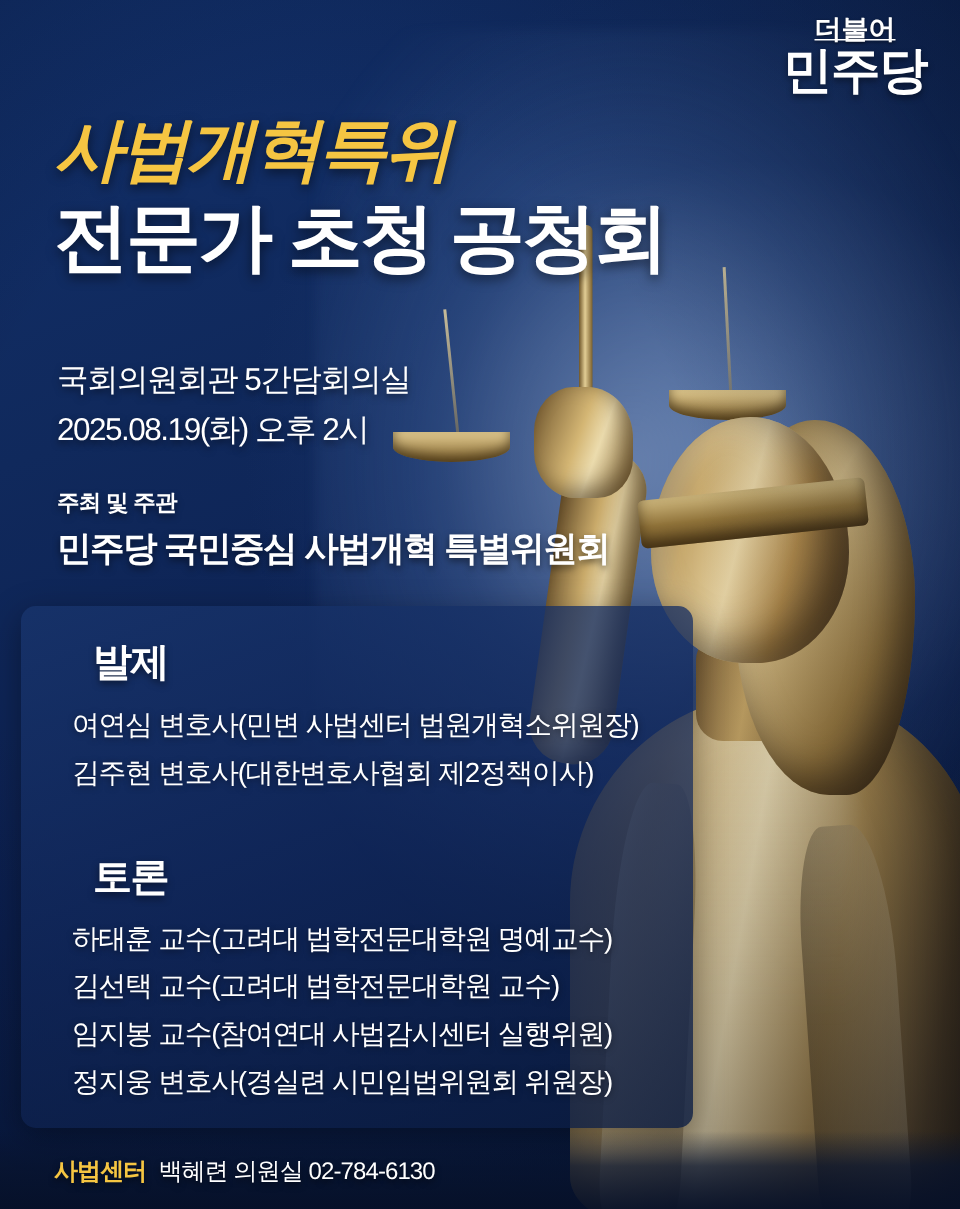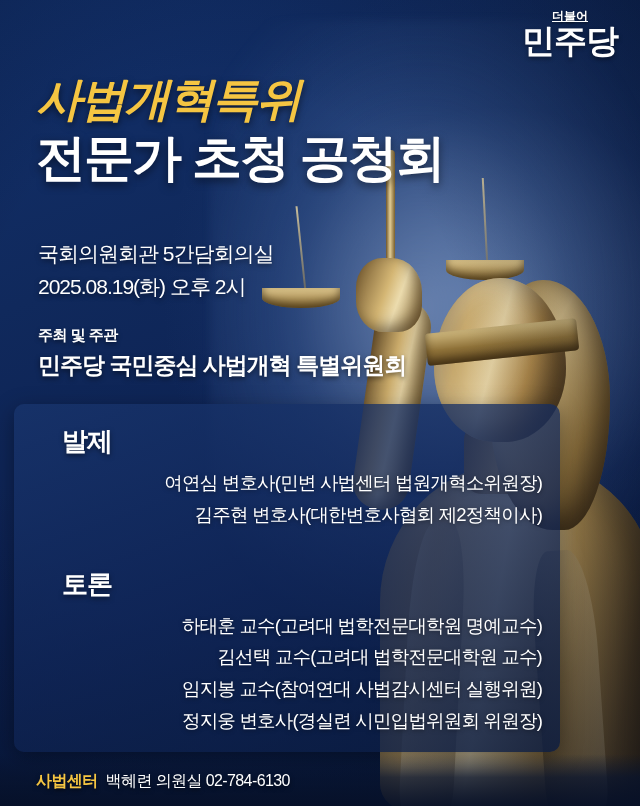--- a/index.html
+++ b/index.html
@@ -191,21 +191,21 @@
   
   .logo {
     position: absolute;
     right: 22px;
     top: 10px;
     text-align: center;
     line-height: 1;
   }
   .logo-top {
     color: #ffffff;
-    font-size: 12px;
+    font-size: 18px;
     font-weight: bold;
     letter-spacing: 0px;
     margin-bottom: 2px;
     text-shadow: 0 1px 2px rgba(0,0,0,0.5);
     text-decoration: underline;
   }
   .logo-main {
     color: #ffffff;
     font-size: 33px;
     font-weight: bold;
@@ -274,21 +274,21 @@
     font-weight: bold;
     letter-spacing: -1px;
     text-shadow: 0 2px 5px rgba(0,0,0,0.55);
   }
 
   
   .panel {
     position: absolute;
     left: 14px;
     top: 404px;
-    width: 546px;
+    width: 448px;
     height: 348px;
     border-radius: 10px;
     background: linear-gradient(160deg, rgba(24,52,108,0.80) 0%, rgba(16,38,88,0.74) 50%, rgba(10,27,64,0.82) 100%);
     box-shadow: 0 6px 22px rgba(0,0,0,0.35);
     z-index: 4;
     padding: 16px 18px 12px 34px;
     box-sizing: border-box;
   }
   .sec-title {
     color: #ffffff;
@@ -298,21 +298,20 @@
     margin: 4px 0 8px 14px;
     text-shadow: 0 2px 5px rgba(0,0,0,0.5);
   }
   .sec-title.second { margin-top: 36px; }
   .entry {
     color: #ffffff;
     font-size: 18.5px;
     letter-spacing: -0.8px;
     line-height: 1.72;
     text-shadow: 0 1px 4px rgba(0,0,0,0.5);
-    text-align: right;
   }
 
   
   .footer-bar {
     position: absolute;
     left: 0;
     bottom: 0;
     width: 640px;
     height: 52px;
     background: linear-gradient(180deg, rgba(8,22,52,0.0) 0%, rgba(7,19,46,0.72) 45%, rgba(6,16,40,0.92) 100%);

